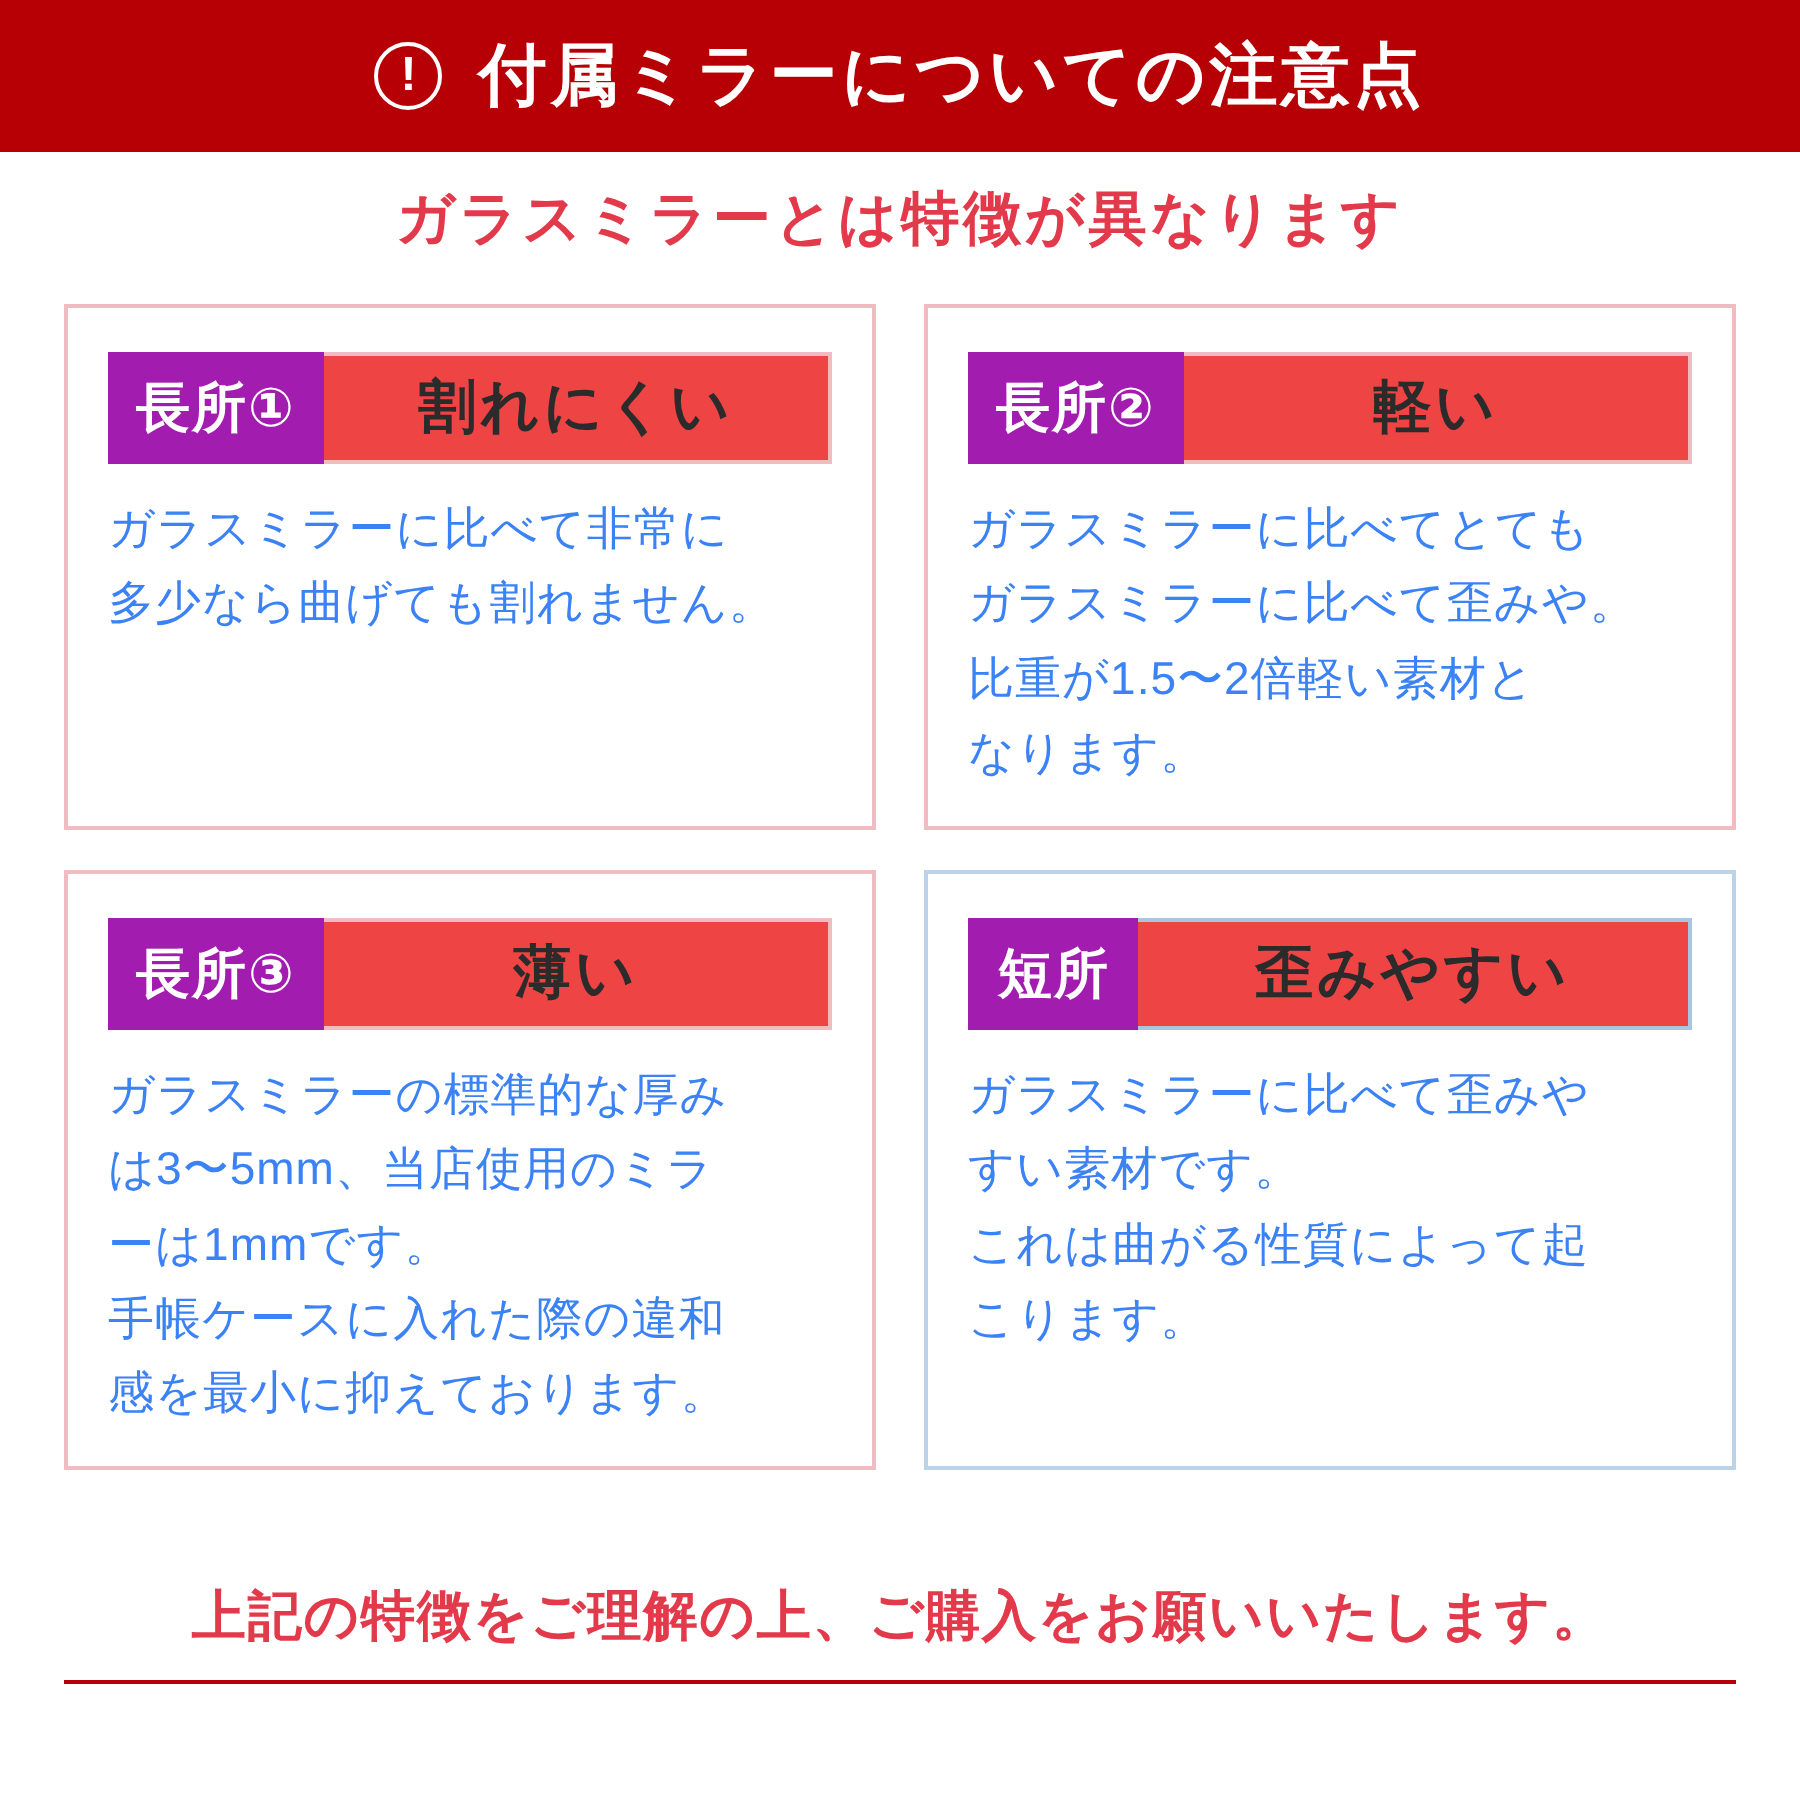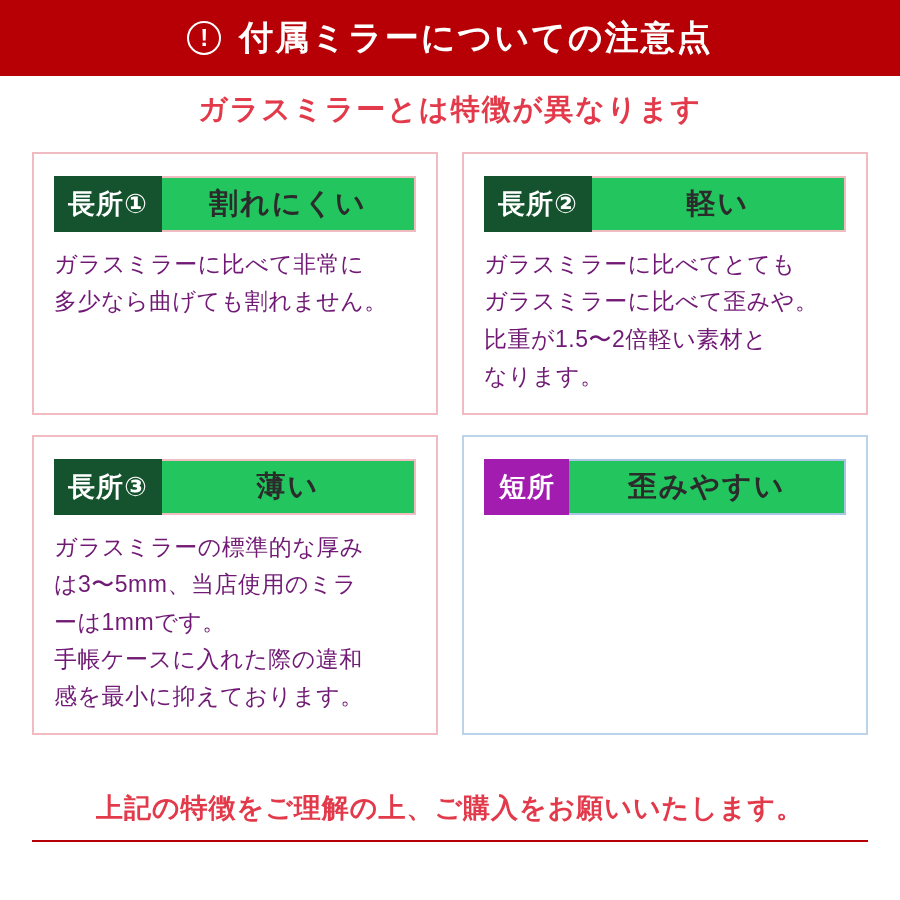--- a/index.html
+++ b/index.html
@@ -77,21 +77,21 @@
   .card.minus {
     border-color: #bcd4ea;
   }
   .card-head {
     display: flex;
     align-items: stretch;
     height: 56px;
     margin-bottom: 14px;
   }
   .tag {
-    background: #14532d;
+    background: #a21caf;
     color: #ffffff;
     font-size: 27px;
     font-weight: bold;
     display: flex;
     align-items: center;
     justify-content: center;
     padding: 0 14px;
     letter-spacing: 1px;
     white-space: nowrap;
   }
@@ -104,28 +104,28 @@
     border: 2px solid #f0bcc2;
     border-left: none;
     display: flex;
     align-items: center;
     justify-content: center;
     color: #2b2b2b;
     font-size: 29px;
     font-weight: bold;
     letter-spacing: 2px;
     box-sizing: border-box;
-    background: #22c55e;
+    background: #ef4444;
   }
   .card.minus .headline {
     border-color: #a8c6e2;
     text-align: center;
   }
   .card-body {
-    color: #701a75;
+    color: #3b82f6;
     font-size: 23px;
     line-height: 1.62;
     letter-spacing: 0.5px;
   }
   .card-body p {
     margin: 0;
   }
 
   
   .footer {
@@ -198,20 +198,26 @@
         <p>手帳ケースに入れた際の違和</p>
         <p>感を最小に抑えております。</p>
       </div>
     </div>
 
     <div class="card minus">
       <div class="card-head">
         <div class="tag">短所</div>
         <div class="headline">歪みやすい</div>
       </div>
+      <div class="card-body">
+        <p>ガラスミラーに比べて歪みや</p>
+        <p>すい素材です。</p>
+        <p>これは曲がる性質によって起</p>
+        <p>こります。</p>
+      </div>
     </div>
 
   </div>
 
   <div class="footer">
     <div class="footer-text">上記の特徴をご理解の上、ご購入をお願いいたします。</div>
     <div class="footer-rule"></div>
   </div>
 
 </div>

